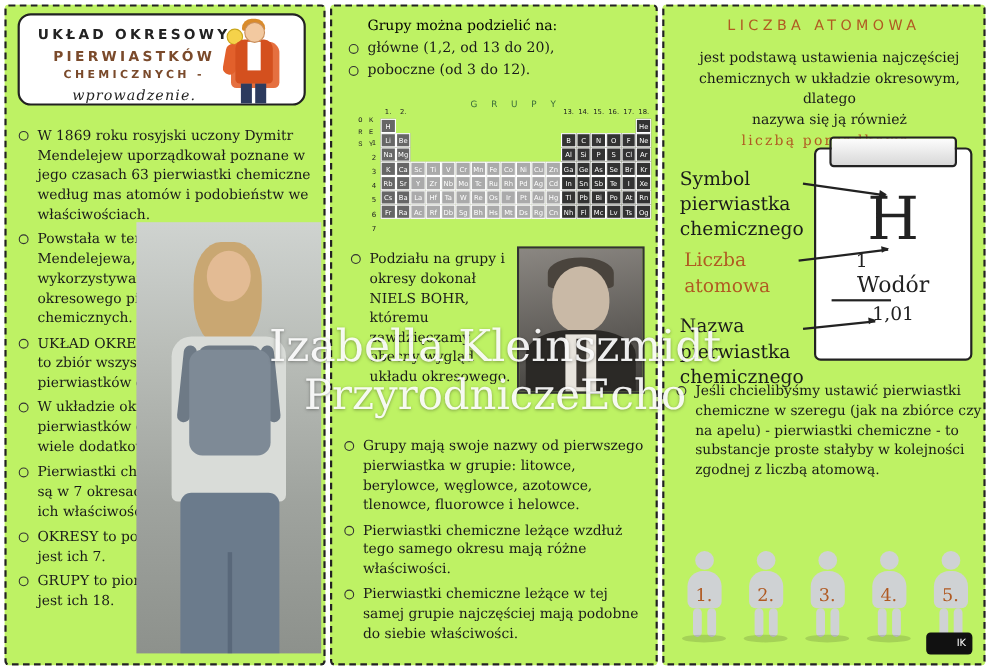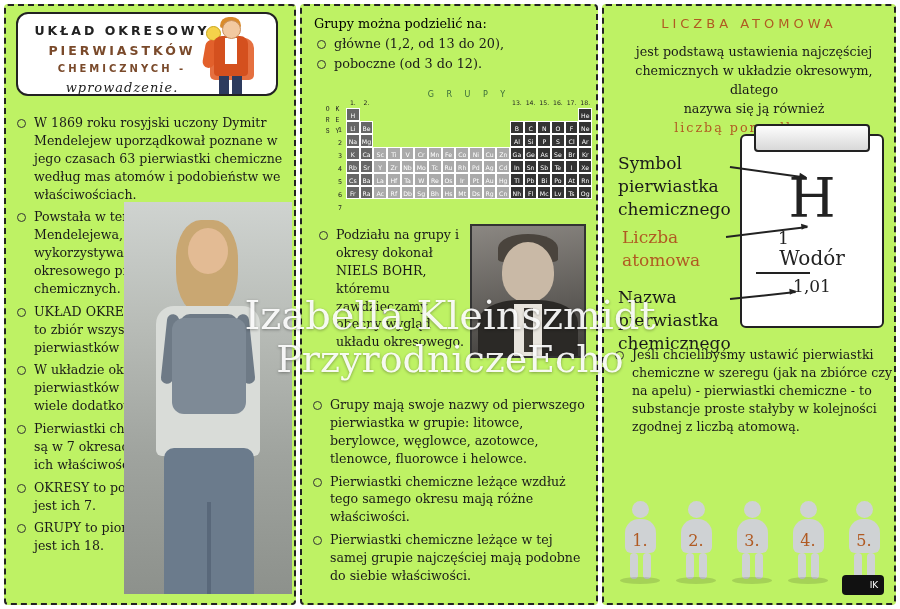--- a/index.html
+++ b/index.html
@@ -114,21 +114,21 @@
   .girl .jacket{position:absolute;left:32px;top:104px;width:104px;height:150px;background:#d9dcd8;border-radius:18px 18px 6px 6px;}
   .girl .pack{position:absolute;left:48px;top:116px;width:74px;height:96px;background:#7e8a96;border-radius:12px;}
   .girl .packTop{position:absolute;left:56px;top:112px;width:58px;height:20px;background:#6e7a86;border-radius:10px 10px 0 0;}
   .girl .strapL{position:absolute;left:40px;top:112px;width:12px;height:70px;background:#6e7a86;border-radius:6px;transform:rotate(6deg);}
   .girl .strapR{position:absolute;left:116px;top:112px;width:12px;height:70px;background:#6e7a86;border-radius:6px;transform:rotate(-6deg);}
   .girl .pants{position:absolute;left:40px;top:246px;width:90px;height:146px;background:#6b7b8c;border-radius:10px 10px 0 0;}
   .girl .pantsplit{position:absolute;left:83px;top:300px;width:4px;height:92px;background:#59687a;}
 
   
   .c2-top{position:absolute;left:12px;top:10px;width:272px;}
-  .c2-top .lead{font-size:12.8px;margin-bottom:4px;}
+  .c2-top .lead{font-size:12.8px;margin-bottom:4px;margin-left:20px;}
   .c2-top ul.bullets li{font-size:12.8px;margin-bottom:2px;}
 
   .pt-wrap{position:absolute;left:22px;top:84px;width:268px;}
   .pt-title{
     text-align:center;font-family:"DejaVu Sans", sans-serif;
     font-size:8px;letter-spacing:5px;color:#3a6b3a;margin-left:22px;
   }
   .pt-grid{position:relative;margin-left:22px;margin-top:2px;}
   .pt-row{display:flex;height:13px;}
   .cell{

